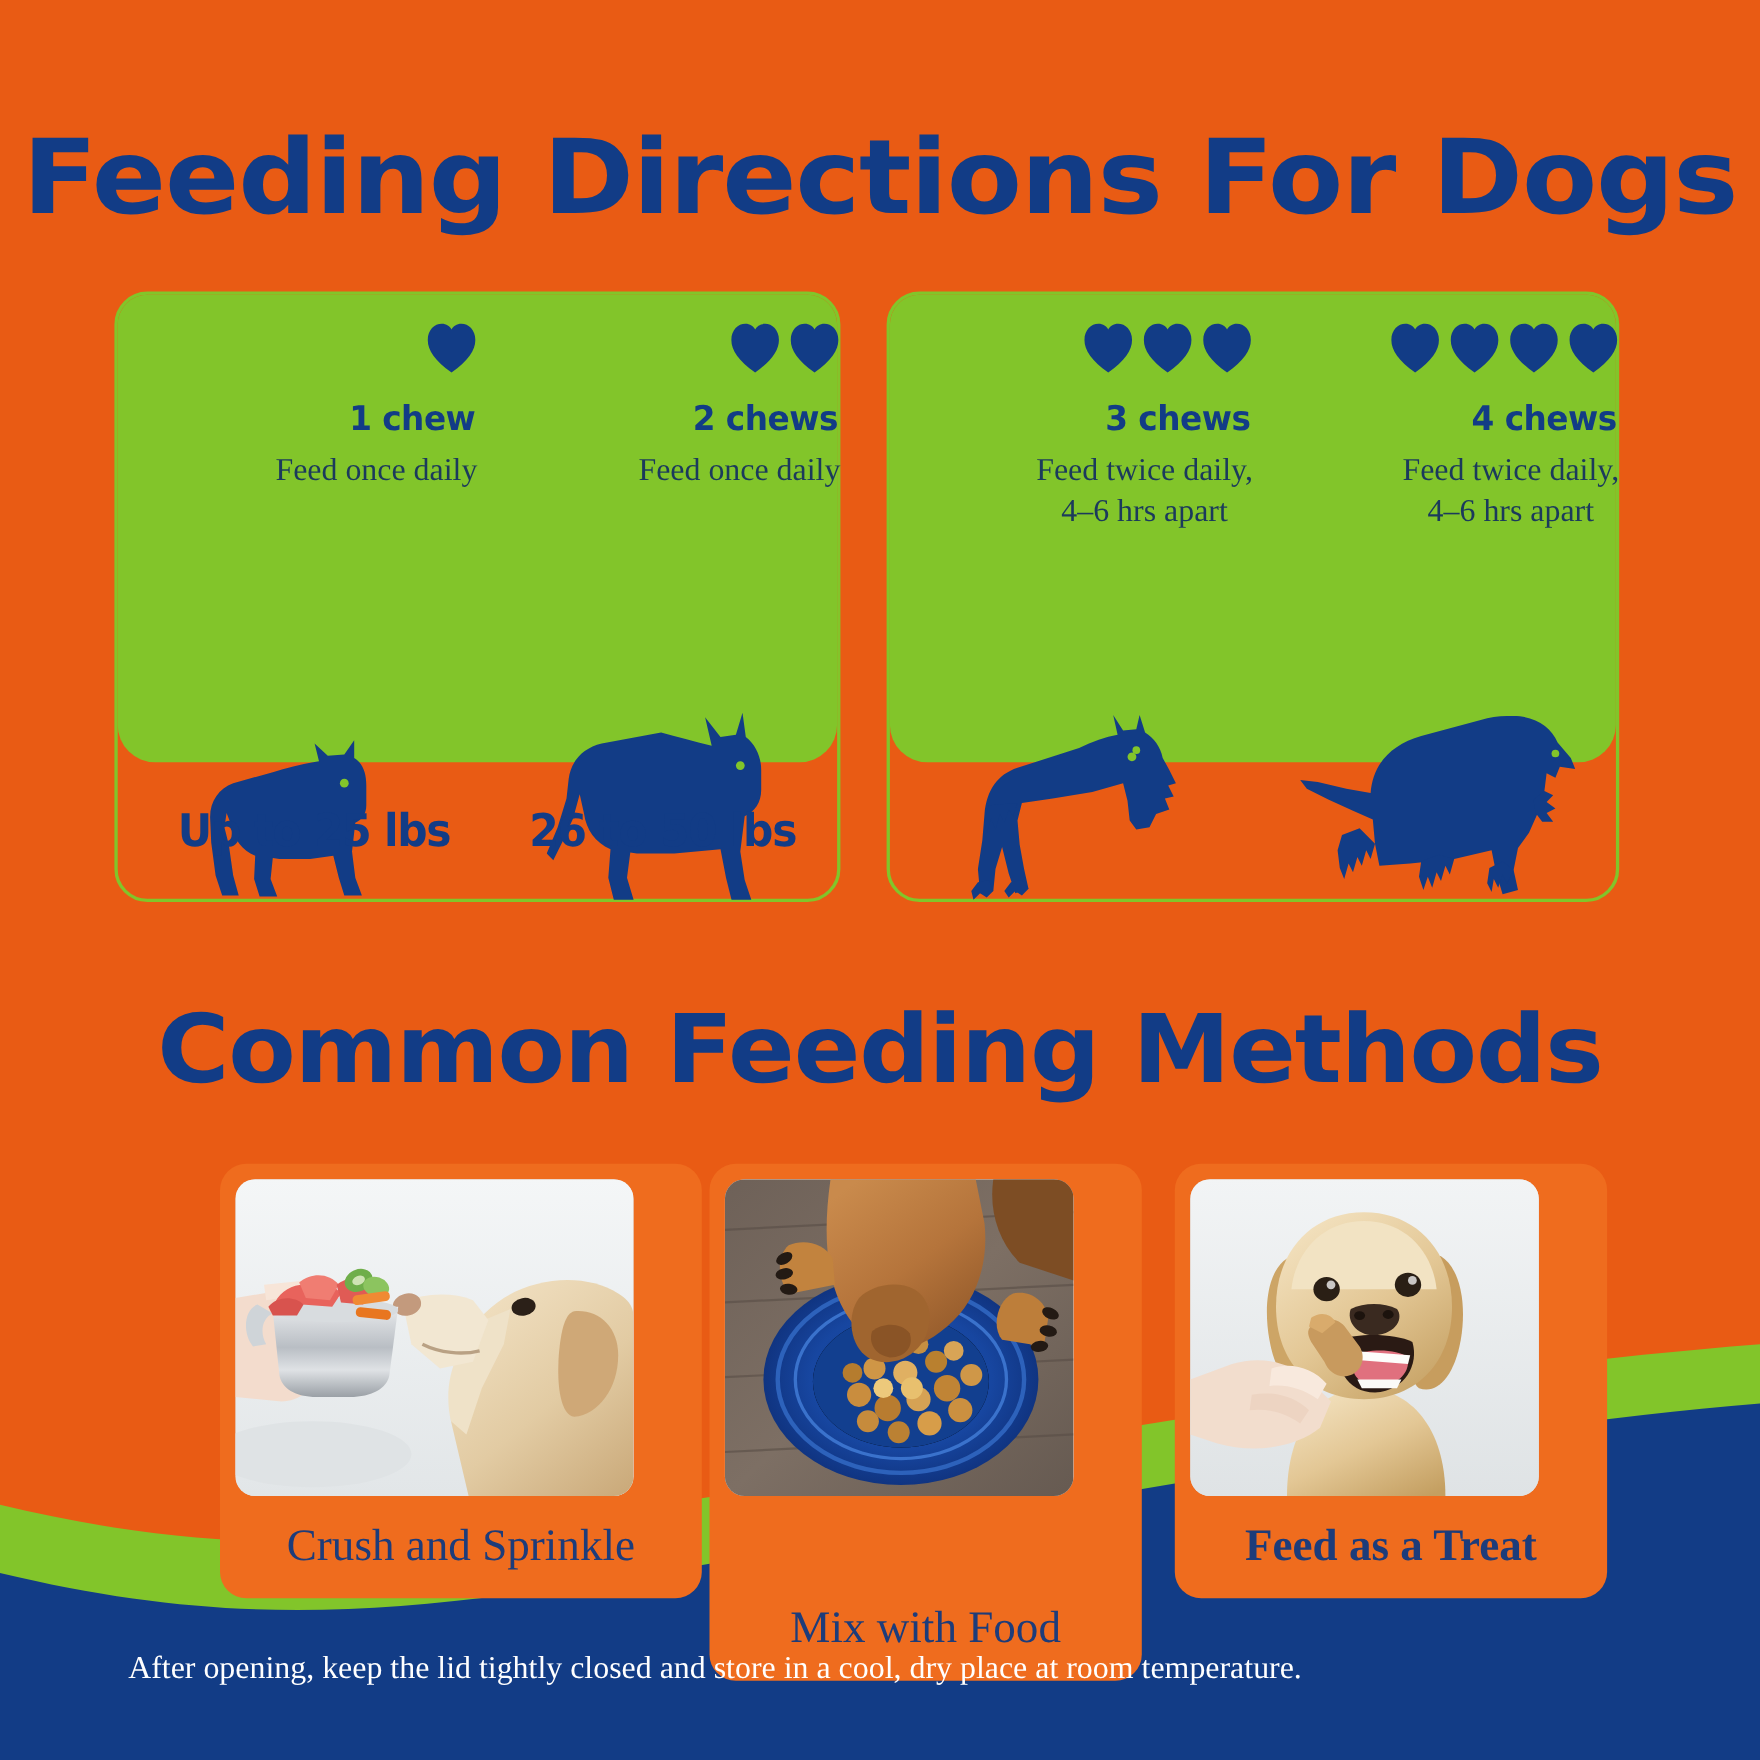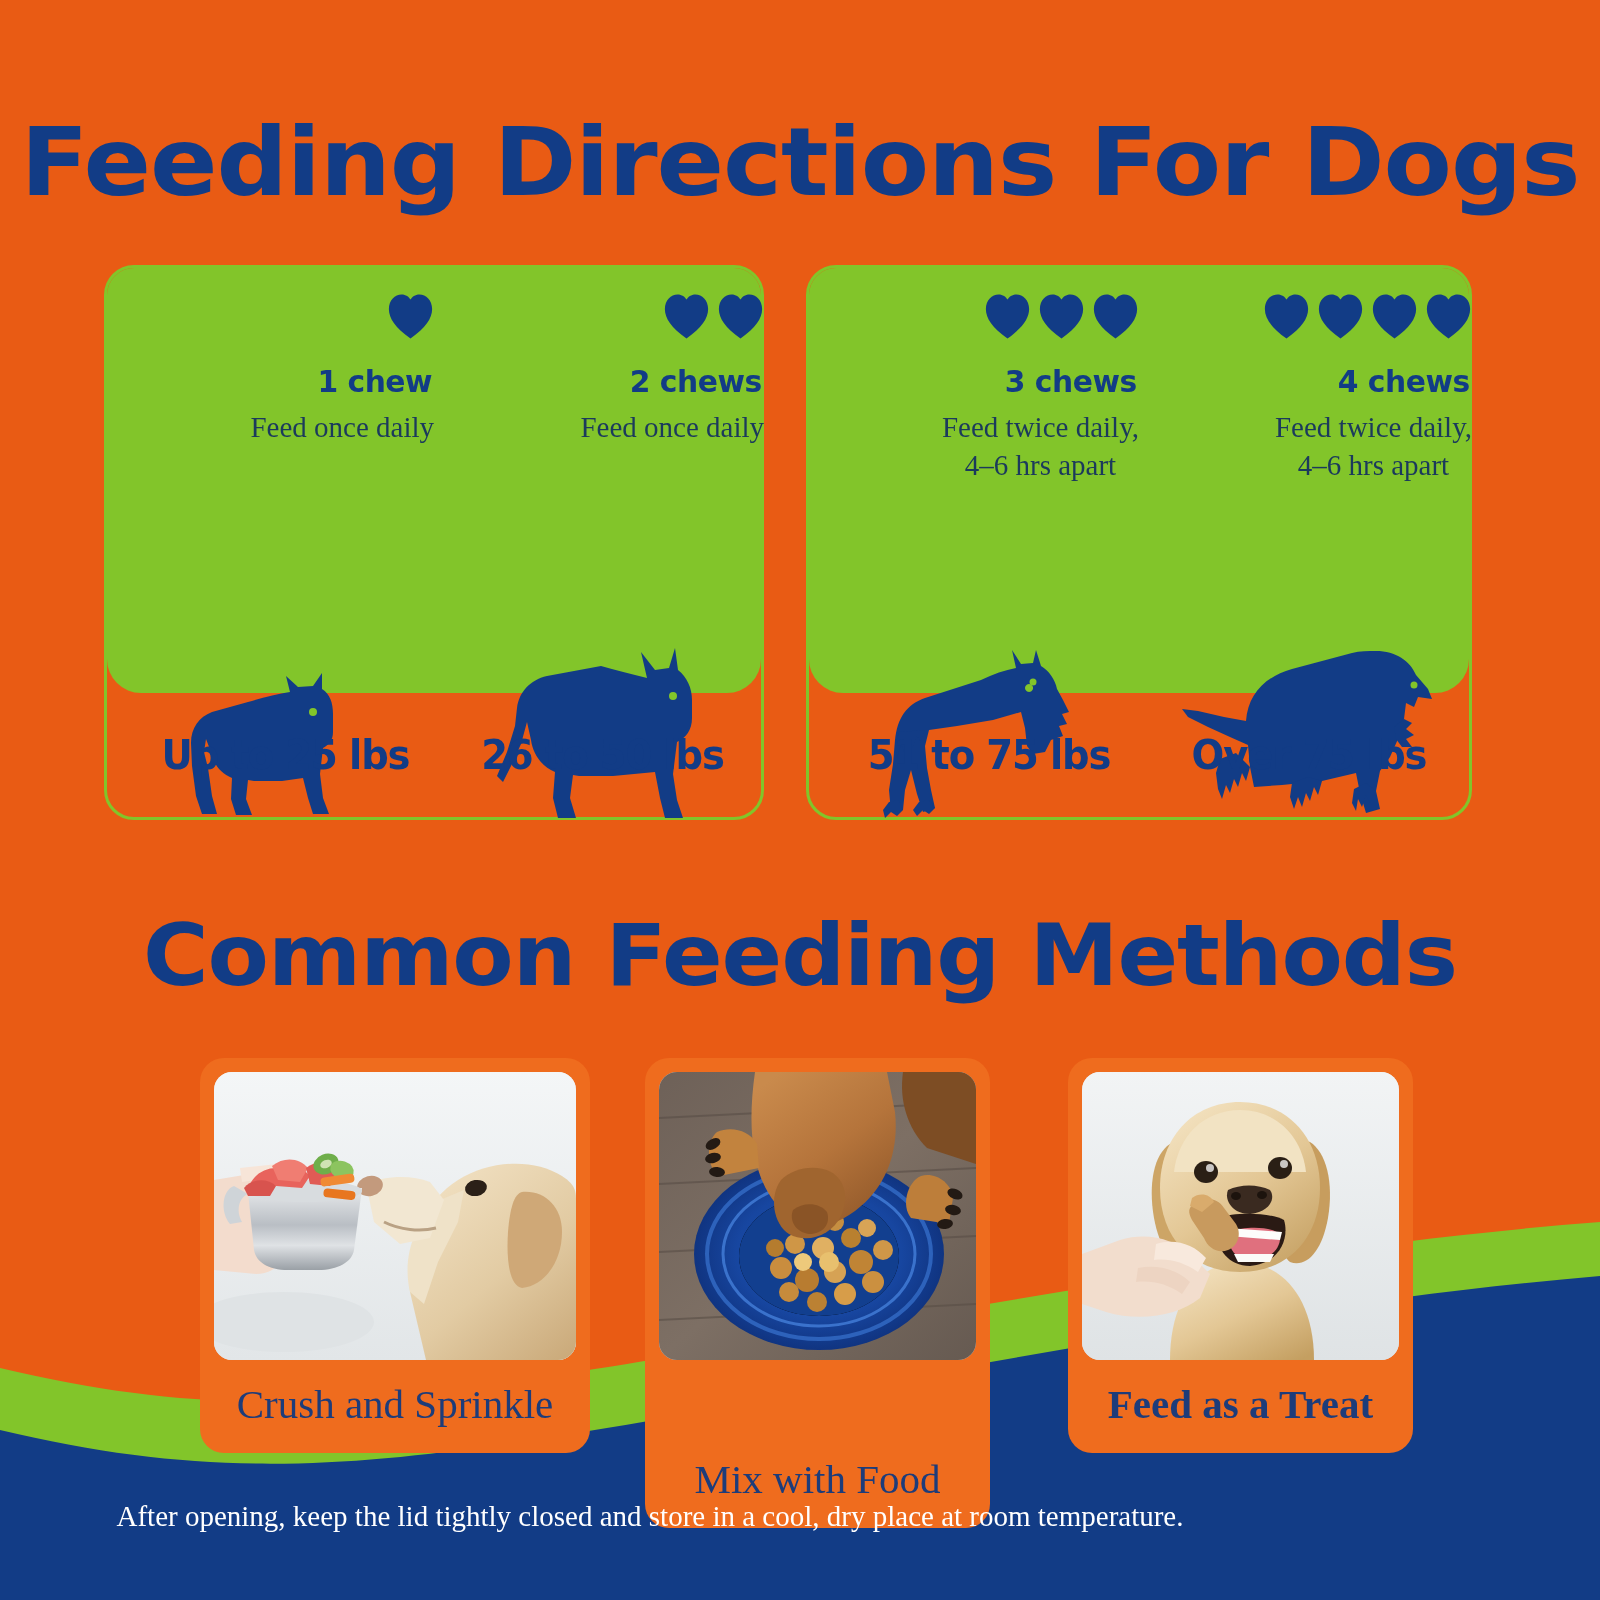--- a/index.html
+++ b/index.html
@@ -98,20 +98,21 @@
     transform:scaleX(0.94);
   }
 
   
   .methods{position:absolute;top:1058px;left:0;width:1600px;height:400px;z-index:3;}
   .method{
     position:absolute;top:0;
     background:#EF6C1E;
     border-radius:24px;
     overflow:hidden;
+    padding-left:48px;
   }
   .method .photo{
     position:absolute;left:14px;top:14px;
     border-radius:18px;overflow:hidden;
     background:#ddd;
   }
   .method .photo svg{display:block;}
   .caption{
     position:absolute;left:0;bottom:0;width:100%;
     text-align:center;
@@ -297,24 +298,20 @@
                 L172 158 L174 144 L186 138 Z"></path>
               <path fill="#123C86" d="M224 74 L232 78 L226 84 L234 90 L226 94 L232 102 L222 102
                 L216 94 L214 82 Z"></path>
               <circle cx="234" cy="40" r="3.5" fill="#82C52A"></circle>
             </svg>
           </div>
         </div>
 
       </div>
 
-      <div class="weight-row">
-        <div class="weight">51 to 75 lbs</div>
-        <div class="weight">Over 75 lbs</div>
-      </div>
     </div>
 
   </div>
 
   <div class="title" id="title-methods">Common Feeding Methods</div>
 
   <div class="methods">
 
     <div class="method" id="method-1">
       <div class="photo">

